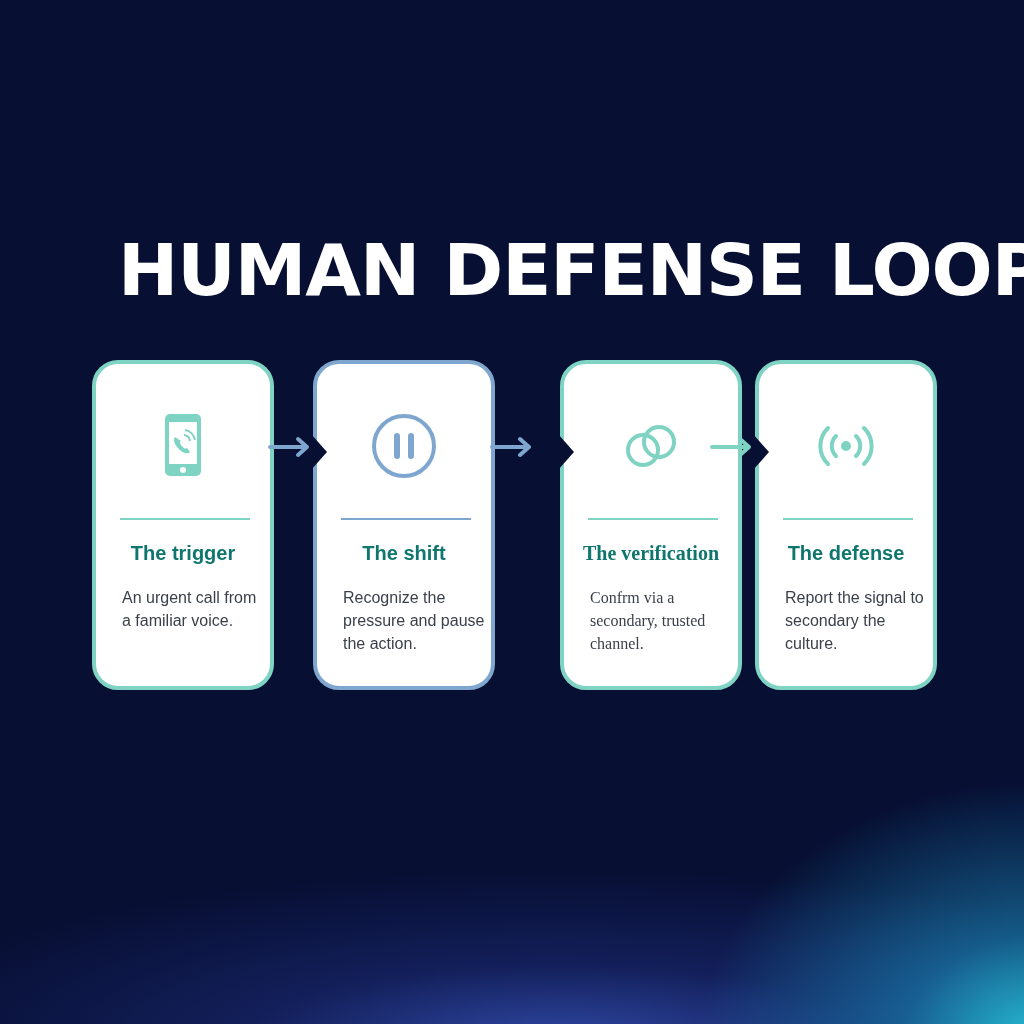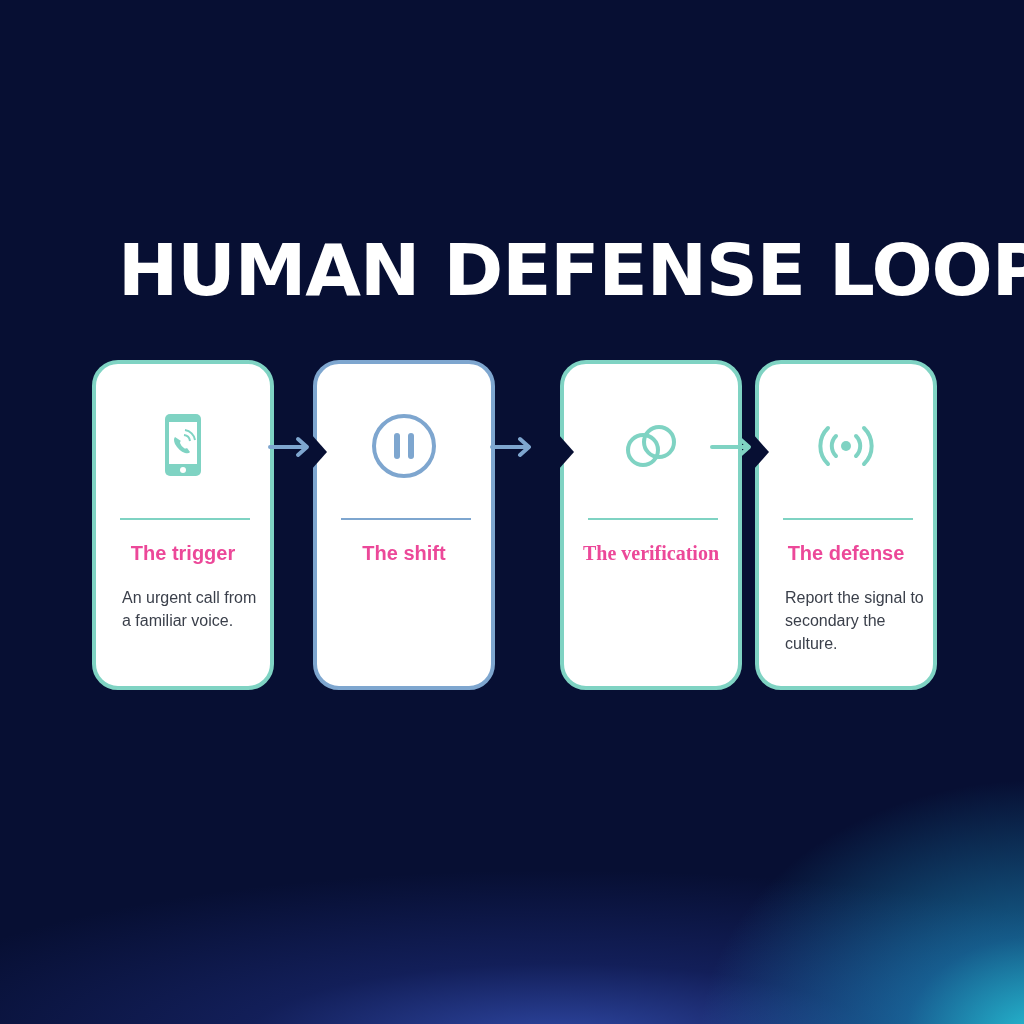--- a/index.html
+++ b/index.html
@@ -31,21 +31,21 @@
     position:absolute; left:-6px; top:70px; width:0; height:0;
     border-top:18px solid transparent; border-bottom:18px solid transparent;
     border-left:16px solid #070f33;
   }
   .icon { position:absolute; left:50%; top:42px; transform:translateX(-50%); width:80px; height:80px; }
   .icon svg { width:80px; height:80px; display:block; }
   .divider { position:absolute; left:24px; right:20px; top:154px; height:2px; background:#7fd3c3; }
   .card.blue .divider { background:#7ea6cf; }
   .card-title {
     position:absolute; left:0; right:0; top:178px; text-align:center;
-    font-weight:700; font-size:20px; color:#ec4899; white-space:nowrap;
+    font-weight:700; font-size:20px; color:#0f766e; white-space:nowrap;
   }
   .card-desc {
     position:absolute; left:6px; right:6px; top:222px; text-align:left;
     font-size:16px; line-height:23px; color:#3a3f4a;margin-left:20px;
   }
   .arrow { position:absolute; top:435px; width:46px; height:24px; }
   .arrow svg { width:46px; height:24px; display:block; }
 </style>
 </head>
 <body>
@@ -80,38 +80,40 @@
   <div class="notch"></div>
   <div class="icon">
     <svg viewBox="0 0 80 80">
       <circle cx="40" cy="40" r="30" stroke="#7ea6cf" stroke-width="4" fill="none"></circle>
       <rect x="30" y="27" width="6" height="26" rx="3" fill="#7ea6cf"></rect>
       <rect x="44" y="27" width="6" height="26" rx="3" fill="#7ea6cf"></rect>
     </svg>
   </div>
   <div class="divider"></div>
   <div class="card-title">The shift</div>
+  <div class="card-desc">Recognize the pressure and pause the action.</div>
 </div>
 
 <div class="arrow" style="left:490px;">
   <svg viewBox="0 0 46 24">
       <path d="M2 12 H38 M30 4 L39 12 L30 20" stroke="#7ea6cf" stroke-width="4" fill="none" stroke-linecap="round" stroke-linejoin="round"></path>
     </svg>
 </div>
 
 <div class="card" style="left:560px;font-family:Liberation Serif, serif;">
   <div class="notch"></div>
   <div class="icon">
     <svg viewBox="0 0 80 80">
       <circle cx="32" cy="44" r="15" stroke="#7fd3c3" stroke-width="4" fill="none"></circle>
       <circle cx="48" cy="36" r="15" stroke="#7fd3c3" stroke-width="4" fill="none"></circle>
     </svg>
   </div>
   <div class="divider"></div>
   <div class="card-title">The verification</div>
+  <div class="card-desc">Confrm via a secondary, trusted channel.</div>
 </div>
 
 <div class="arrow" style="left:710px;">
   <svg viewBox="0 0 46 24">
       <path d="M2 12 H38 M30 4 L39 12 L30 20" stroke="#7fd3c3" stroke-width="4" fill="none" stroke-linecap="round" stroke-linejoin="round"></path>
     </svg>
 </div>
 
 <div class="card" style="left:755px;padding-left:33px;">
   <div class="notch"></div>

